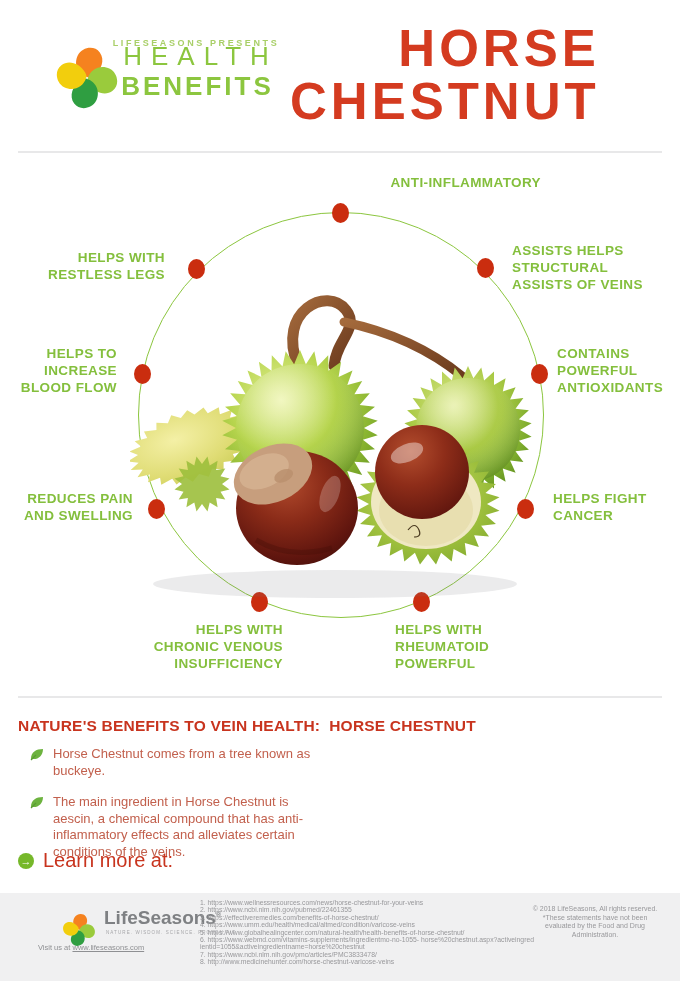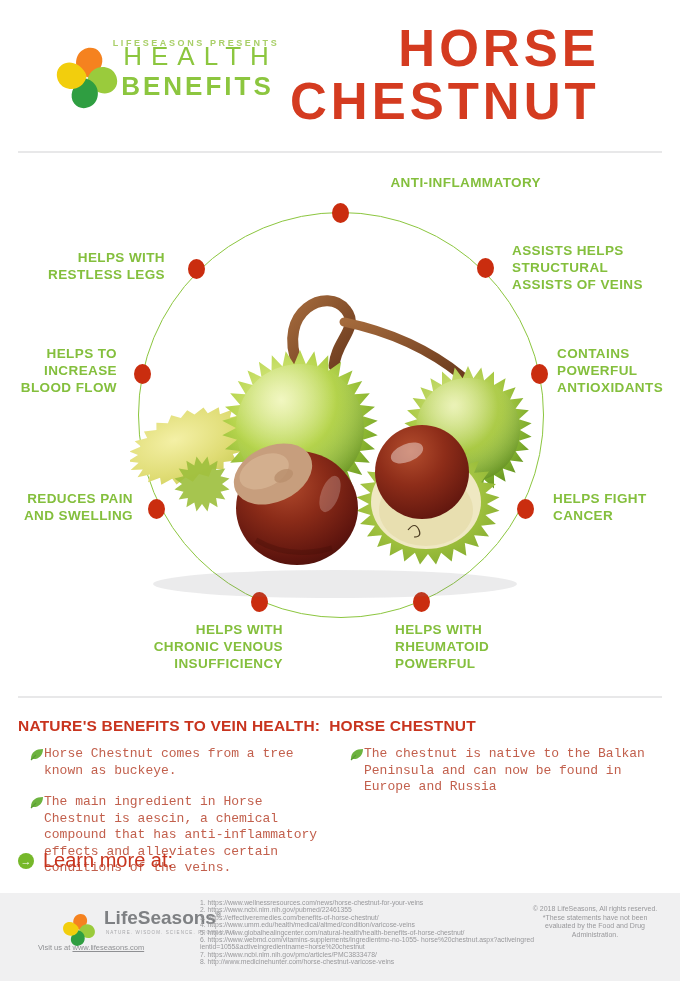--- a/index.html
+++ b/index.html
@@ -28,21 +28,21 @@
                line-height:17px;letter-spacing:.4px;white-space:nowrap;}
   .ra{text-align:right;}
   .chestnut-art{position:absolute;left:130px;top:288px;}
 
   
   .facts-heading{position:absolute;left:18px;top:717px;font-size:15.5px;font-weight:700;
                  color:#c8341e;letter-spacing:.2px;white-space:pre-wrap;text-align:center;}
   .facts-col{position:absolute;top:746px;width:298px;}
   .col-left{left:30px;}
   .col-right{left:350px;}
-  .bullet{display:flex;margin-bottom:15px;font-family:Liberation Mono, monospace;}
+  .bullet{display:flex;gap:9px;margin-bottom:15px;}
   .leaf{flex:0 0 14px;margin-top:2px;}
   .bullet-text{font-size:13px;line-height:16.5px;color:#c2604d;}
   .learn-more{position:absolute;left:18px;top:849px;display:flex;align-items:center;gap:9px;}
   .lm-icon{width:16px;height:16px;border-radius:50%;background:#76b82a;color:#fff;
            font-size:11px;line-height:16px;text-align:center;font-weight:700;}
   .lm-text{font-size:20px;color:#c8341e;font-weight:500;}
 
   
   .footer{position:absolute;left:0;top:893px;width:680px;height:88px;background:#f0f0f1;}
   .logo-bottom{position:absolute;left:58px;top:6px;}
@@ -236,27 +236,20 @@
     <div class="bullet">
       <svg class="leaf" width="14" height="13" viewBox="0 0 14 13">
         <path d="M1,11 C1,4 6,1 13,1 C13,8 8,11.5 3,11 Z" fill="#6db33f"></path>
         <path d="M1,12 L6,7" stroke="#5a9c33" stroke-width="1.2" fill="none"></path>
       </svg>
       <div class="bullet-text">The main ingredient in Horse Chestnut is aescin, a chemical compound that has anti-inflammatory effects and alleviates certain conditions of the veins.</div>
     </div>
   </div>
 
   <div class="facts-col col-right">
-    <div class="bullet">
-      <svg class="leaf" width="14" height="13" viewBox="0 0 14 13">
-        <path d="M1,11 C1,4 6,1 13,1 C13,8 8,11.5 3,11 Z" fill="#6db33f"></path>
-        <path d="M1,12 L6,7" stroke="#5a9c33" stroke-width="1.2" fill="none"></path>
-      </svg>
-      <div class="bullet-text">The chestnut is native to the Balkan Peninsula and can now be found in Europe and Russia</div>
-    </div>
   </div>
 
   <div class="learn-more">
     <div class="lm-icon">→</div>
     <div class="lm-text">Learn more at:</div>
   </div>
 
   <div class="footer">
     <svg class="logo-bottom" width="42" height="62" viewBox="-40 -42 80 84">
       <g transform="scale(0.92)">

